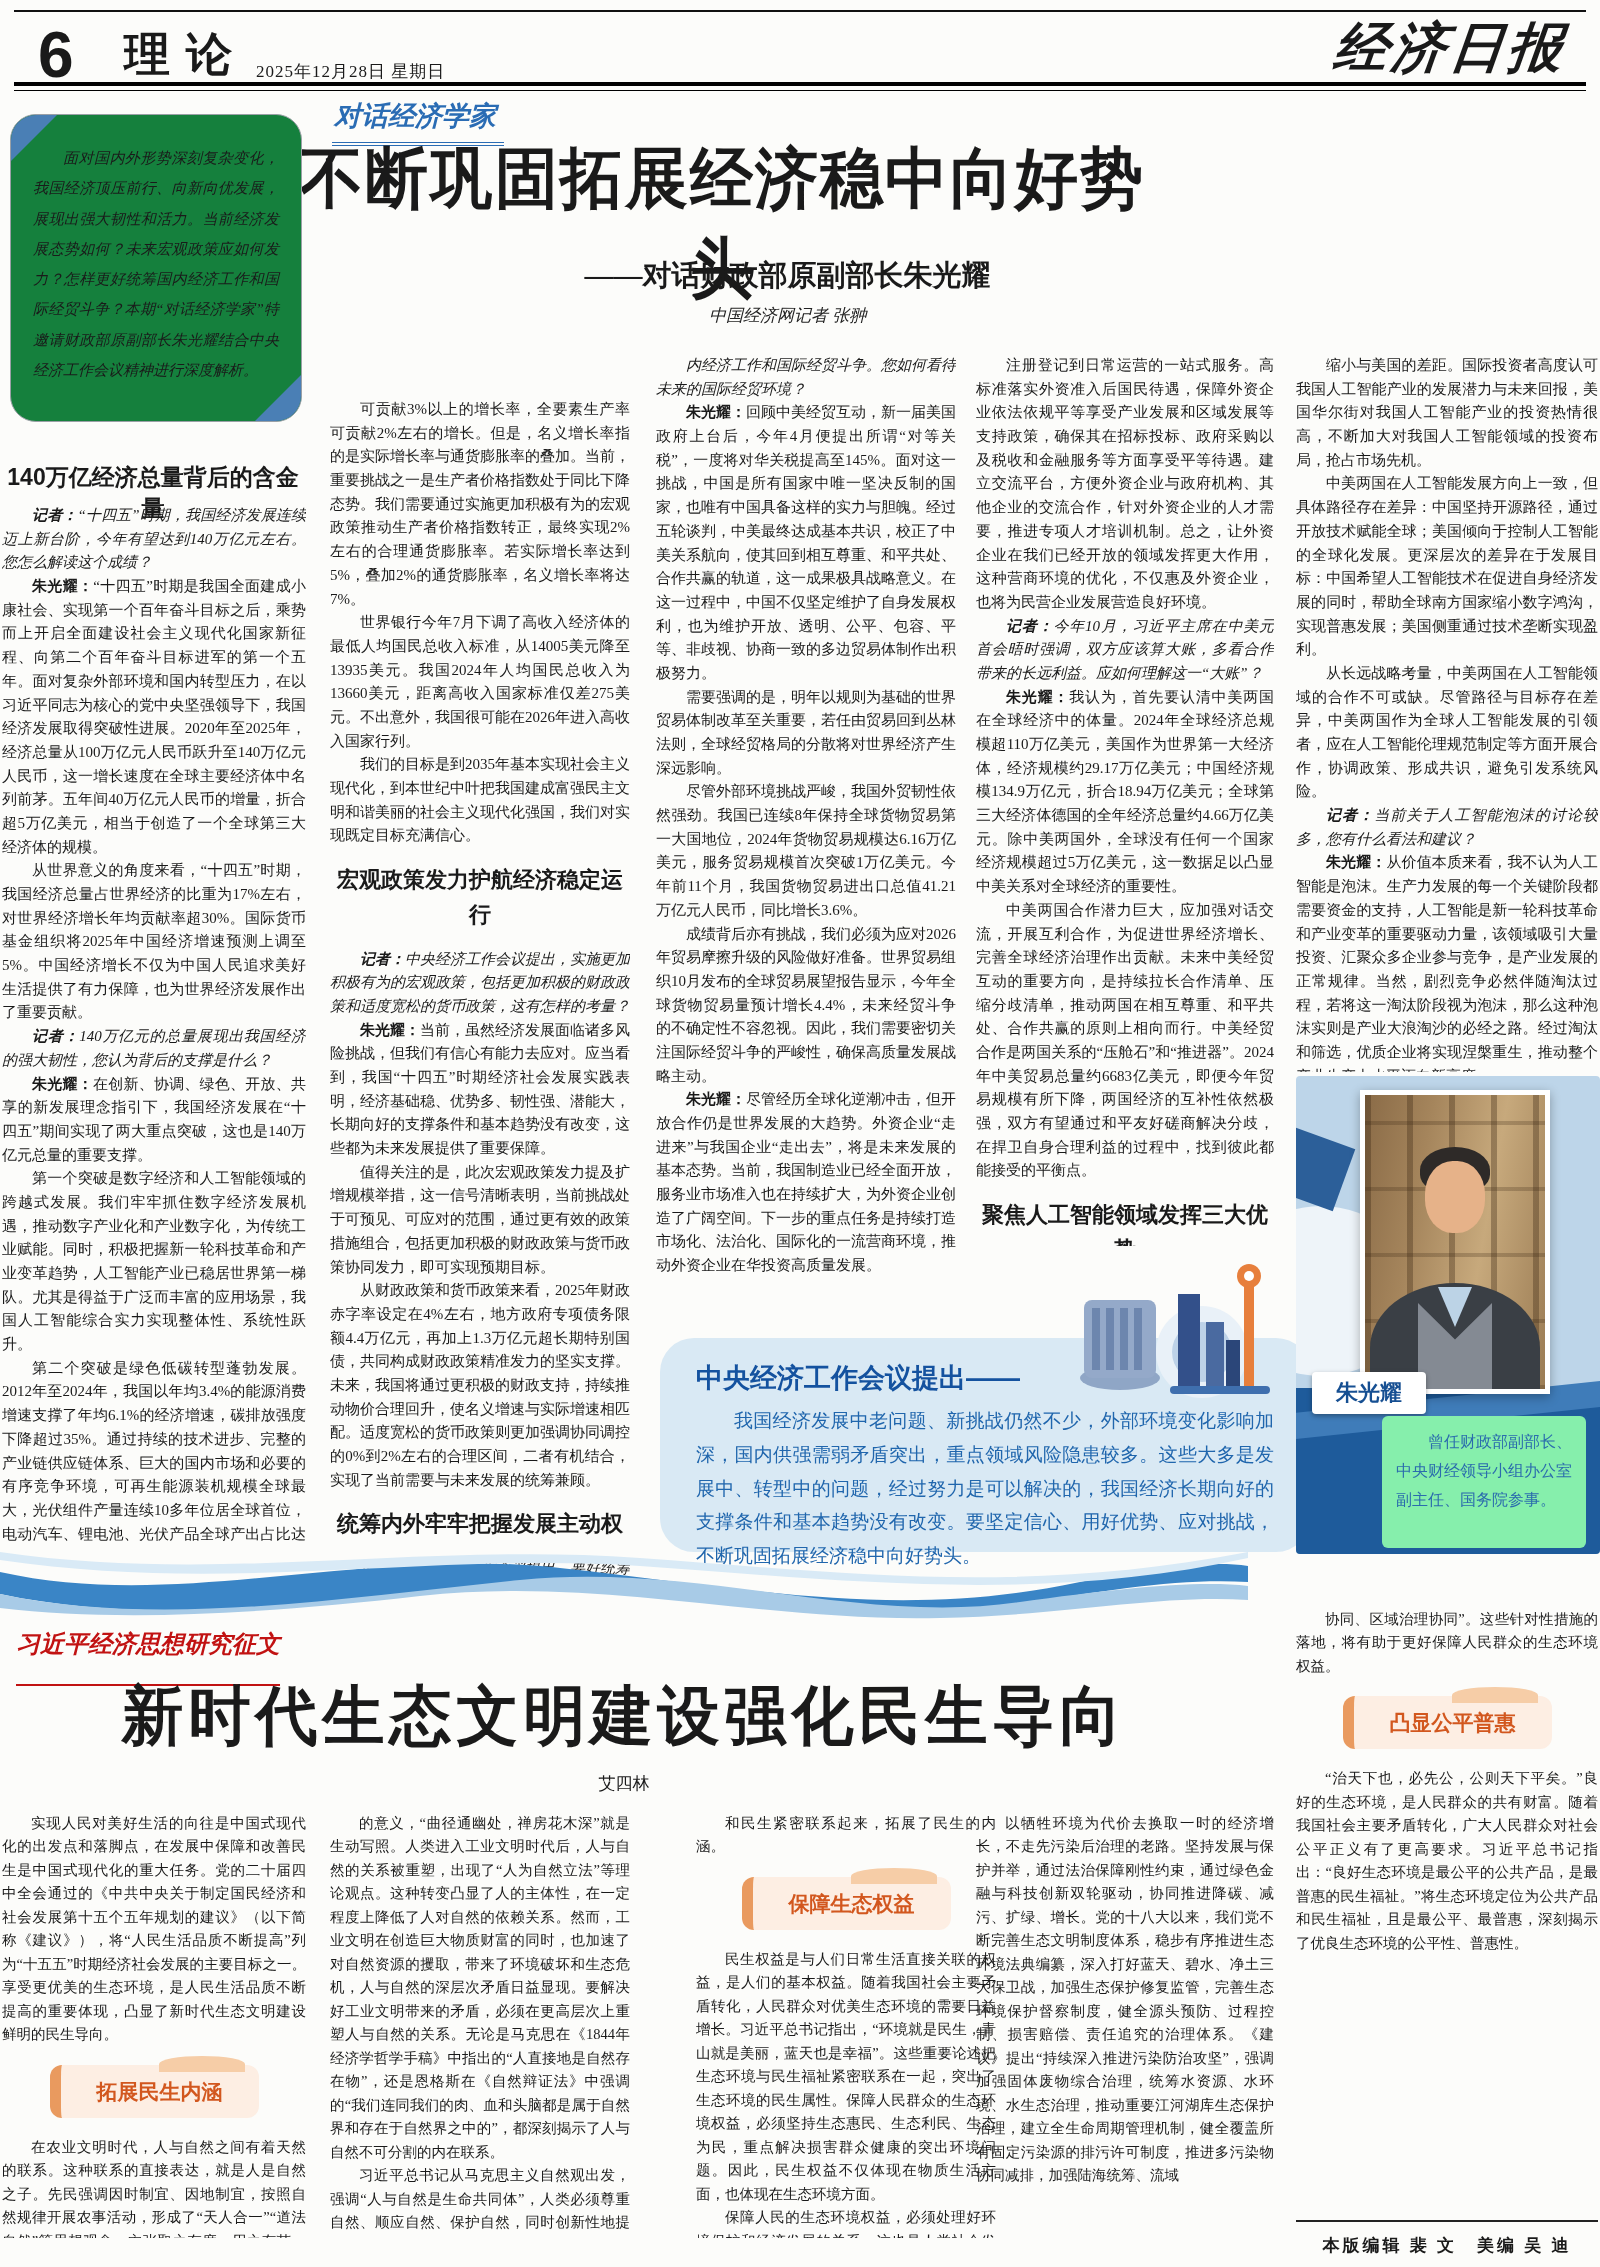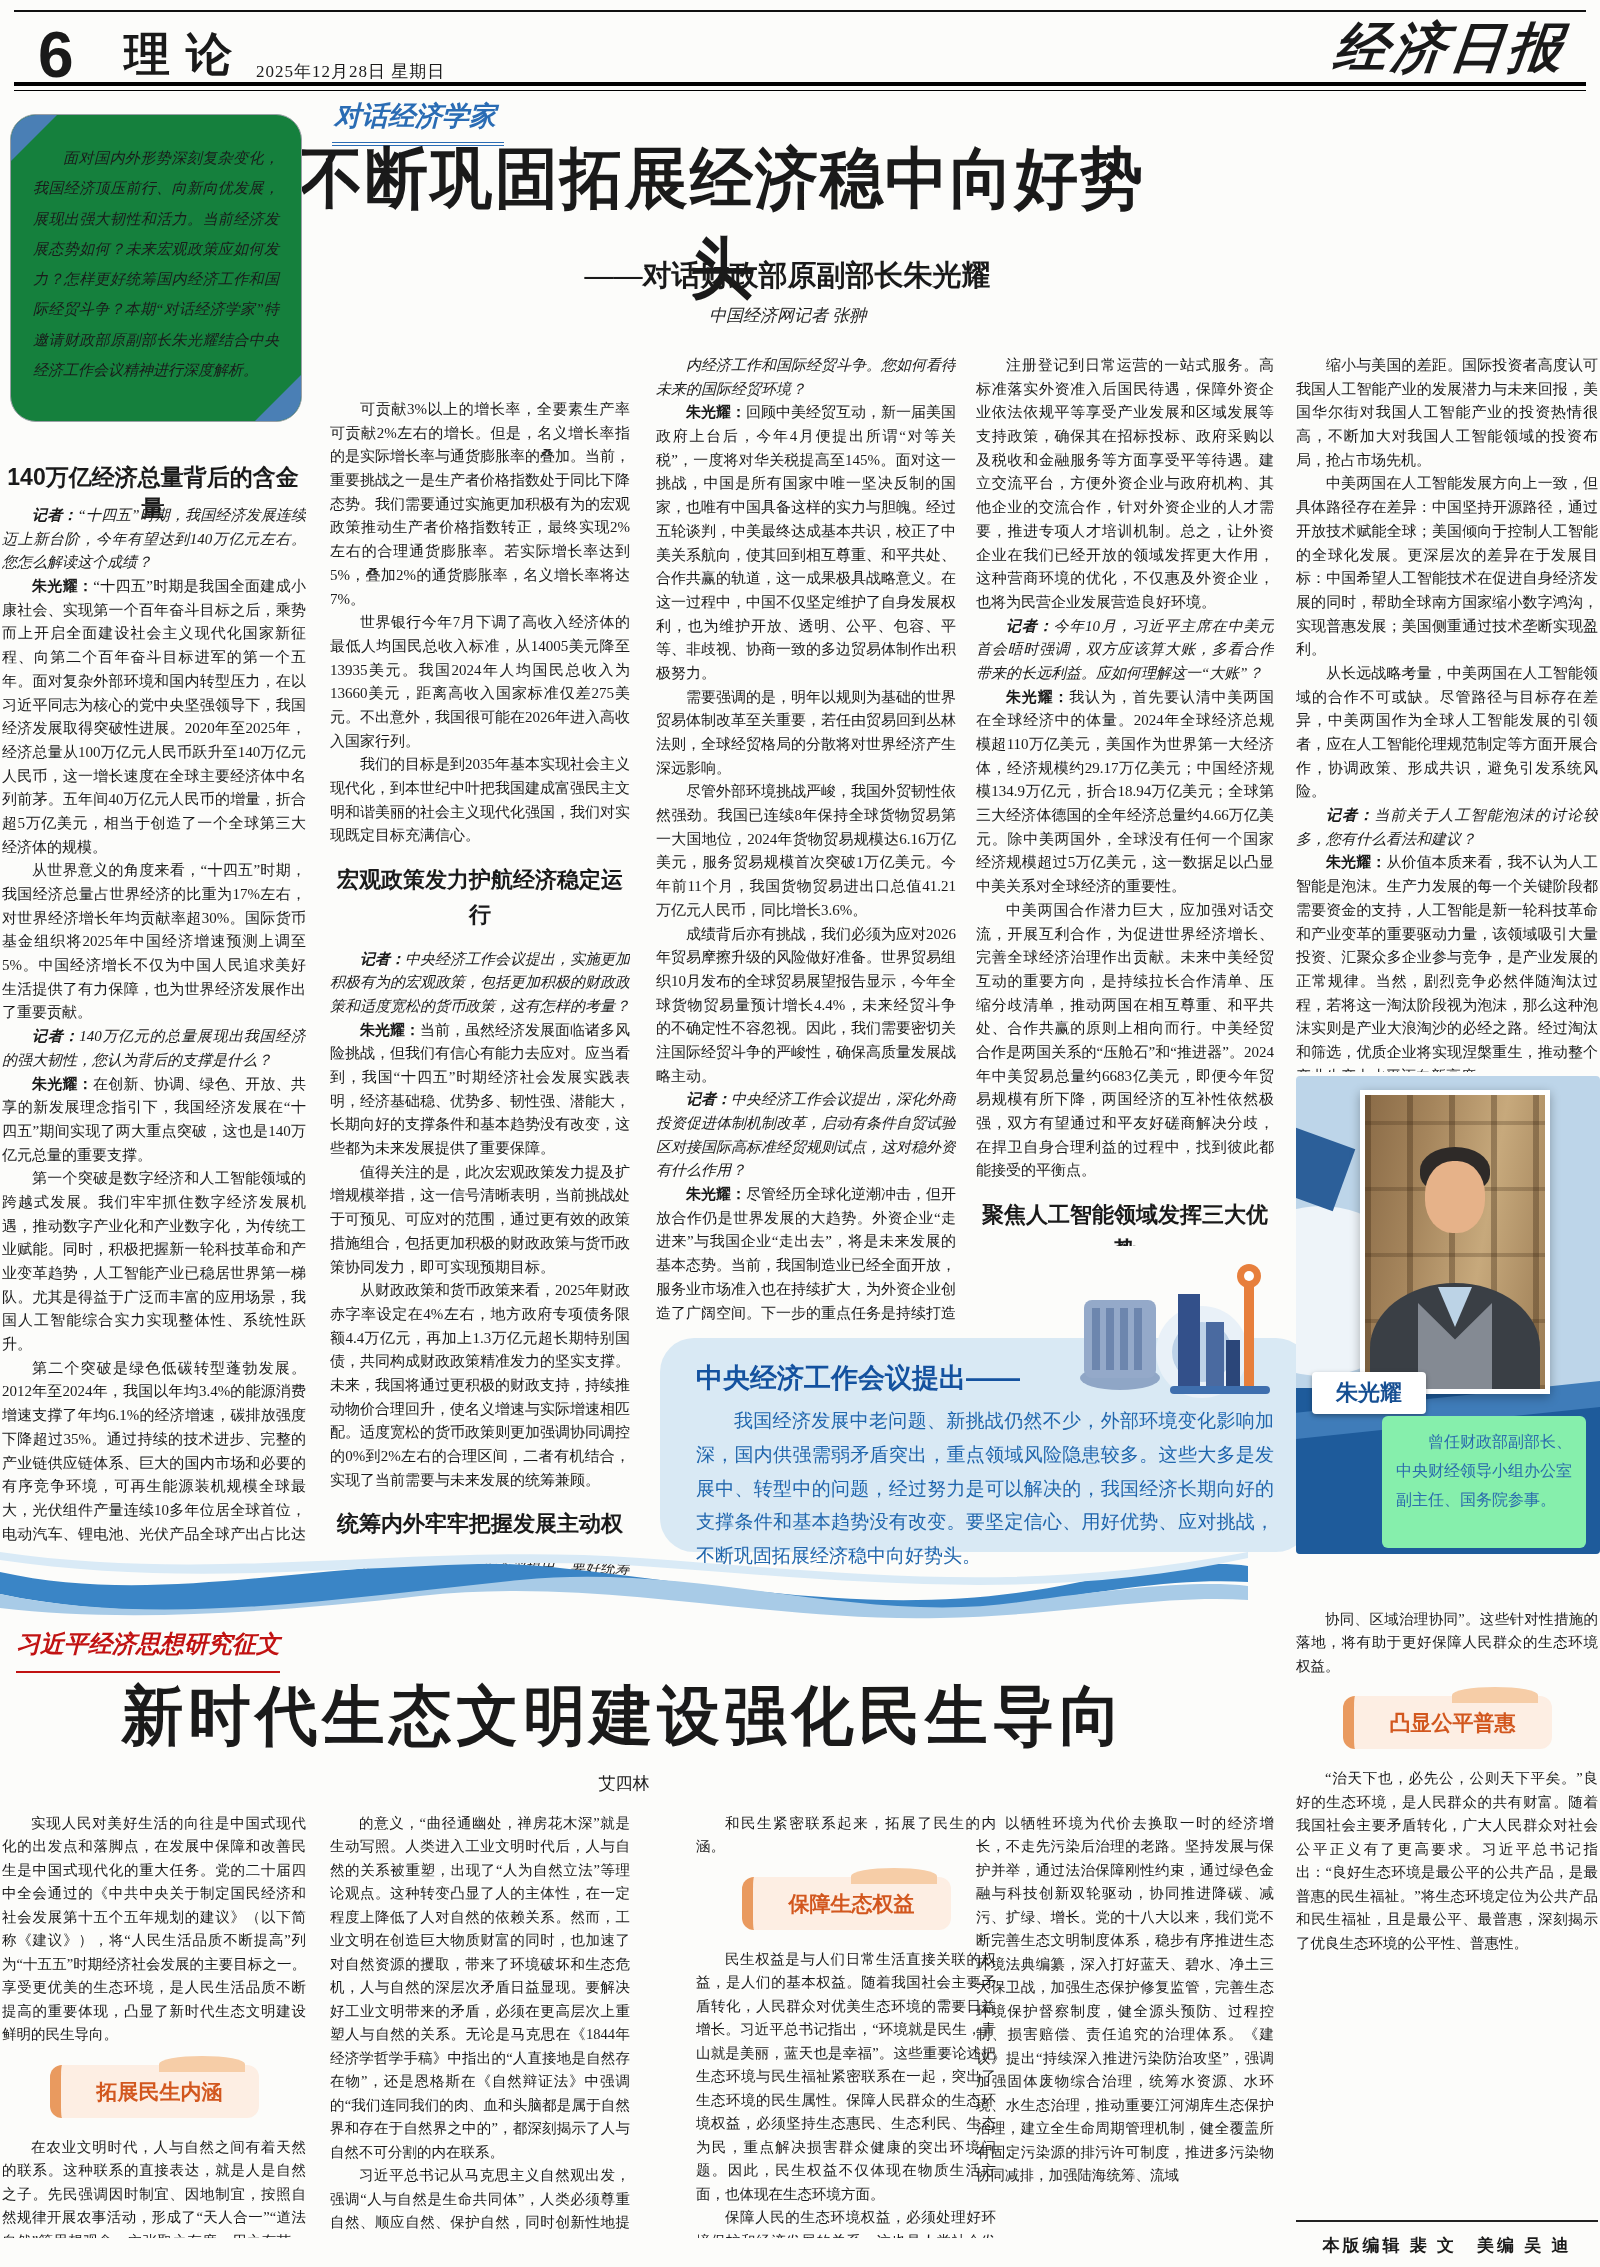--- a/index.html
+++ b/index.html
@@ -94,21 +94,21 @@
          box-shadow:0 2px 5px rgba(0,0,0,.35);}
   .bio{position:absolute;left:86px;top:340px;width:176px;height:108px;background:#86efac;border-radius:6px;
          padding:12px 14px;color:#2b6cad;font-size:16px;line-height:1.8;text-indent:2em;text-align:justify;
          font-family:"Liberation Sans",sans-serif;}
 
   
   #wave{left:0;top:1542px;width:1248px;height:86px;}
 
   
   #essay-label{left:16px;top:1628px;font-size:24px;font-weight:800;font-style:italic;color:#c11212;
-               padding-bottom:11px;border-bottom:2.5px solid #c11212;}
+               padding-bottom:24px;border-bottom:2.5px solid #c11212;}
   #essay-title{left:0;top:1674px;width:1248px;text-align:center;font-size:62px;font-weight:900;
                letter-spacing:5px;transform:scaleY(1.04);}
   #essay-author{left:0;top:1772px;width:1248px;text-align:center;font-size:17px;}
   .ecol{font-size:14.5px;line-height:1.62;}
   #e1{left:2px;top:1812px;width:304px;height:426px;}
   #e2{left:330px;top:1812px;width:300px;height:426px;}
   #e3{left:656px;top:1812px;width:300px;height:426px;margin-left:40px;}
   #e4{left:976px;top:1812px;width:298px;height:426px;}
   #e5{left:1296px;top:1608px;width:302px;height:602px;}
 
@@ -157,21 +157,20 @@
     <p>从财政政策和货币政策来看，2025年财政赤字率设定在4%左右，地方政府专项债务限额4.4万亿元，再加上1.3万亿元超长期特别国债，共同构成财政政策精准发力的坚实支撑。未来，我国将通过更积极的财政支持，持续推动物价合理回升，使名义增速与实际增速相匹配。适度宽松的货币政策则更加强调协同调控的0%到2%左右的合理区间，二者有机结合，实现了当前需要与未来发展的统筹兼顾。</p>
     <p class="sub">统筹内外牢牢把握发展主动权</p>
     <p class="q"><b>记者：</b>中央经济工作会议提出，要好统筹国</p>
   </div>
 <div class="col" id="c3">
     <p class="q">内经济工作和国际经贸斗争。您如何看待未来的国际经贸环境？</p>
     <p><b>朱光耀：</b>回顾中美经贸互动，新一届美国政府上台后，今年4月便提出所谓“对等关税”，一度将对华关税提高至145%。面对这一挑战，中国是所有国家中唯一坚决反制的国家，也唯有中国具备这样的实力与胆魄。经过五轮谈判，中美最终达成基本共识，校正了中美关系航向，使其回到相互尊重、和平共处、合作共赢的轨道，这一成果极具战略意义。在这一过程中，中国不仅坚定维护了自身发展权利，也为维护开放、透明、公平、包容、平等、非歧视、协商一致的多边贸易体制作出积极努力。</p>
     <p>需要强调的是，明年以规则为基础的世界贸易体制改革至关重要，若任由贸易回到丛林法则，全球经贸格局的分散将对世界经济产生深远影响。</p>
     <p>尽管外部环境挑战严峻，我国外贸韧性依然强劲。我国已连续8年保持全球货物贸易第一大国地位，2024年货物贸易规模达6.16万亿美元，服务贸易规模首次突破1万亿美元。今年前11个月，我国货物贸易进出口总值41.21万亿元人民币，同比增长3.6%。</p>
     <p>成绩背后亦有挑战，我们必须为应对2026年贸易摩擦升级的风险做好准备。世界贸易组织10月发布的全球贸易展望报告显示，今年全球货物贸易量预计增长4.4%，未来经贸斗争的不确定性不容忽视。因此，我们需要密切关注国际经贸斗争的严峻性，确保高质量发展战略主动。</p>
-    <p class="q"><b>记者：</b>中央经济工作会议提出，深化外商投资促进体制机制改革，启动有条件自贸试验区对接国际高标准经贸规则试点，这对稳外资有什么作用？</p>
     <p><b>朱光耀：</b>尽管经历全球化逆潮冲击，但开放合作仍是世界发展的大趋势。外资企业“走进来”与我国企业“走出去”，将是未来发展的基本态势。当前，我国制造业已经全面开放，服务业市场准入也在持续扩大，为外资企业创造了广阔空间。下一步的重点任务是持续打造市场化、法治化、国际化的一流营商环境，推动外资企业在华投资高质量发展。</p>
   </div>
 <div class="col" id="c4">
     <p>注册登记到日常运营的一站式服务。高标准落实外资准入后国民待遇，保障外资企业依法依规平等享受产业发展和区域发展等支持政策，确保其在招标投标、政府采购以及税收和金融服务等方面享受平等待遇。建立交流平台，方便外资企业与政府机构、其他企业的交流合作，针对外资企业的人才需要，推进专项人才培训机制。总之，让外资企业在我们已经开放的领域发挥更大作用，这种营商环境的优化，不仅惠及外资企业，也将为民营企业发展营造良好环境。</p>
     <p class="q"><b>记者：</b>今年10月，习近平主席在中美元首会晤时强调，双方应该算大账，多看合作带来的长远利益。应如何理解这一“大账”？</p>
     <p><b>朱光耀：</b>我认为，首先要认清中美两国在全球经济中的体量。2024年全球经济总规模超110万亿美元，美国作为世界第一大经济体，经济规模约29.17万亿美元；中国经济规模134.9万亿元，折合18.94万亿美元；全球第三大经济体德国的全年经济总量约4.66万亿美元。除中美两国外，全球没有任何一个国家经济规模超过5万亿美元，这一数据足以凸显中美关系对全球经济的重要性。</p>
     <p>中美两国合作潜力巨大，应加强对话交流，开展互利合作，为促进世界经济增长、完善全球经济治理作出贡献。未来中美经贸互动的重要方向，是持续拉长合作清单、压缩分歧清单，推动两国在相互尊重、和平共处、合作共赢的原则上相向而行。中美经贸合作是两国关系的“压舱石”和“推进器”。2024年中美贸易总量约6683亿美元，即便今年贸易规模有所下降，两国经济的互补性依然极强，双方有望通过和平友好磋商解决分歧，在捍卫自身合理利益的过程中，找到彼此都能接受的平衡点。</p>
     <p class="sub">聚焦人工智能领域发挥三大优势</p>
   </div>
 <div class="col" id="c5">

